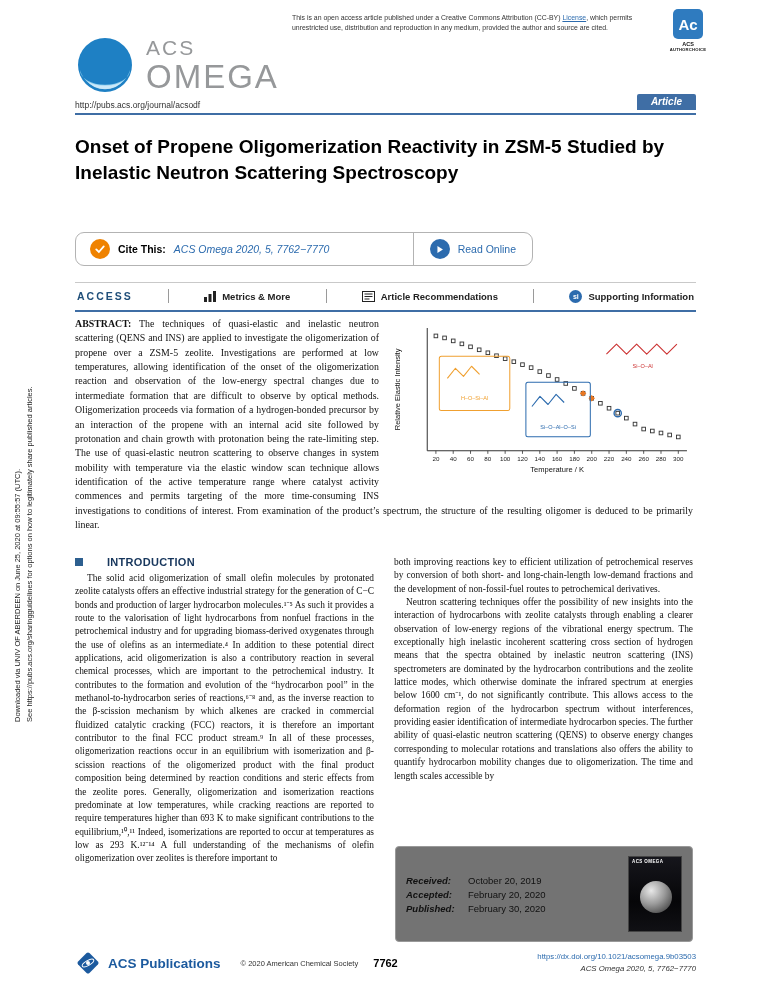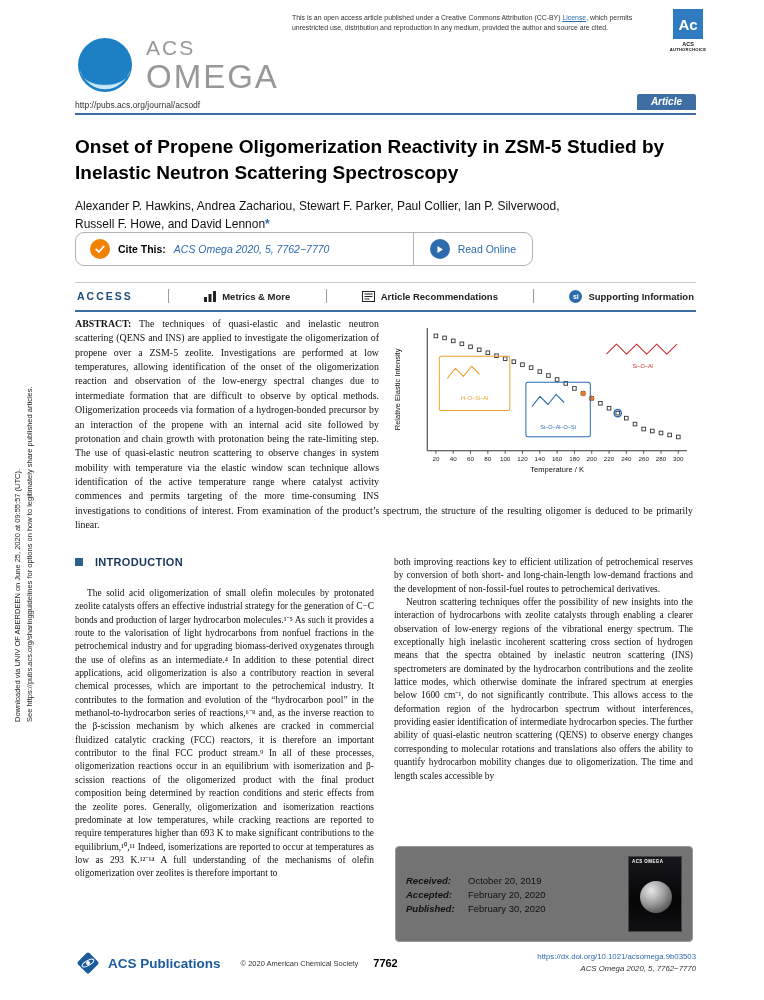--- a/index.html
+++ b/index.html
@@ -18,21 +18,21 @@
   .side-note div { white-space: nowrap; }
   
   .oa-notice {
     position: absolute; left: 292px; top: 13px; width: 350px;
     font-family: "Liberation Sans", sans-serif; font-size: 6.9px;
     line-height: 1.4; color: #333;
   }
   .oa-link { color: #2c6bae; text-decoration: underline; }
   .ac-badge { position: absolute; left: 666px; top: 9px; width: 44px; text-align: center; }
   .ac-chip {
-    width: 30px; height: 30px; margin: 0 auto; background: #2f7bbf; border-radius: 0;
+    width: 30px; height: 30px; margin: 0 auto; background: #2f7bbf; border-radius: 5px;
     display: flex; align-items: center; justify-content: center;
     color: #fff; font: bold 15px "Liberation Sans", sans-serif;
   }
   .ac-cap1 { font: bold 5.5px "Liberation Sans", sans-serif; margin-top: 2px; color:#111; }
   .ac-cap2 { font: bold 4.2px "Liberation Sans", sans-serif; color:#111; letter-spacing: .2px; }
   
   .logo { position: absolute; left: 76px; top: 36px; display: flex; align-items: center; gap: 12px; }
   .logo-text { font-family: "Liberation Sans", sans-serif; color: #96989a; line-height: 1; }
   .logo-acs { font-size: 21px; letter-spacing: 2px; }
   .logo-omega { font-size: 33px; letter-spacing: 2px; margin-top: 2px; }
@@ -89,21 +89,21 @@
     font-size: 9.9px; line-height: 1.45; text-align: justify; color: #111;
   }
   .abs-fig { float: right; width: 302px; height: 168px; margin: 2px 0 4px 12px; background: #fff; }
   .abs-label { font-weight: bold; font-family: Liberation Serif, serif; }
   
   .intro-cols {
     position: absolute; left: 75px; top: 556px; width: 618px; height: 390px;
     display: flex; gap: 20px; overflow: hidden;
   }
   .col { flex: 1; font-size: 9.4px; line-height: 1.42; text-align: justify; }
-  .sec-head { display: flex; align-items: center; gap: 12px; margin-bottom: 19px; }
+  .sec-head { display: flex; align-items: center; gap: 24px; margin-bottom: 4px; }
   .sec-sq { width: 8px; height: 8px; background: #2d5f8f; flex: none; }
   .sec-title { font: bold 11px "Liberation Sans", sans-serif; color: #17365c; letter-spacing: .3px; }
   .col p.indent { text-indent: 12px; }
   .col p + p { margin-top: 0; }
   
   .dates-box {
     position: absolute; right: 0; bottom: 4px; width: 298px; background: #737373;
     border: 1px solid #999; border-radius: 4px; padding: 9px 10px;
     display: flex; justify-content: space-between; align-items: center; z-index: 2;
     font-family: "Liberation Sans", sans-serif; font-size: 9.5px;
@@ -168,24 +168,20 @@
       <div class="logo-omega">OMEGA</div>
     </div>
   </div>
 
   <div class="mast">
     <a class="mast-url" href="#">http://pubs.acs.org/journal/acsodf</a>
     <span class="article-badge">Article</span>
   </div>
 
   <h1 class="title">Onset of Propene Oligomerization Reactivity in ZSM-5 Studied by Inelastic Neutron Scattering Spectroscopy</h1>
-  <div class="authors">
-    <span>Alexander P. Hawkins, Andrea Zachariou, Stewart F. Parker, Paul Collier, Ian P. Silverwood,</span><br>
-    <span>Russell F. Howe, and David Lennon</span><span class="author-star">*</span>
-  </div>
 
   <div class="cite-row">
     <div class="cite-left">
       <span class="icon-circle" style="background:#ef8200;">
         <svg width="12" height="12" viewBox="0 0 16 16">
             <path d="M3 8.5 L6.5 12 L13 4.5" fill="none" stroke="#fff" stroke-width="2.4" stroke-linecap="round"></path>
           </svg>
       </span>
       <span class="cite-label">Cite This:</span>
       <span class="cite-ref">ACS Omega 2020, 5, 7762−7770</span>

